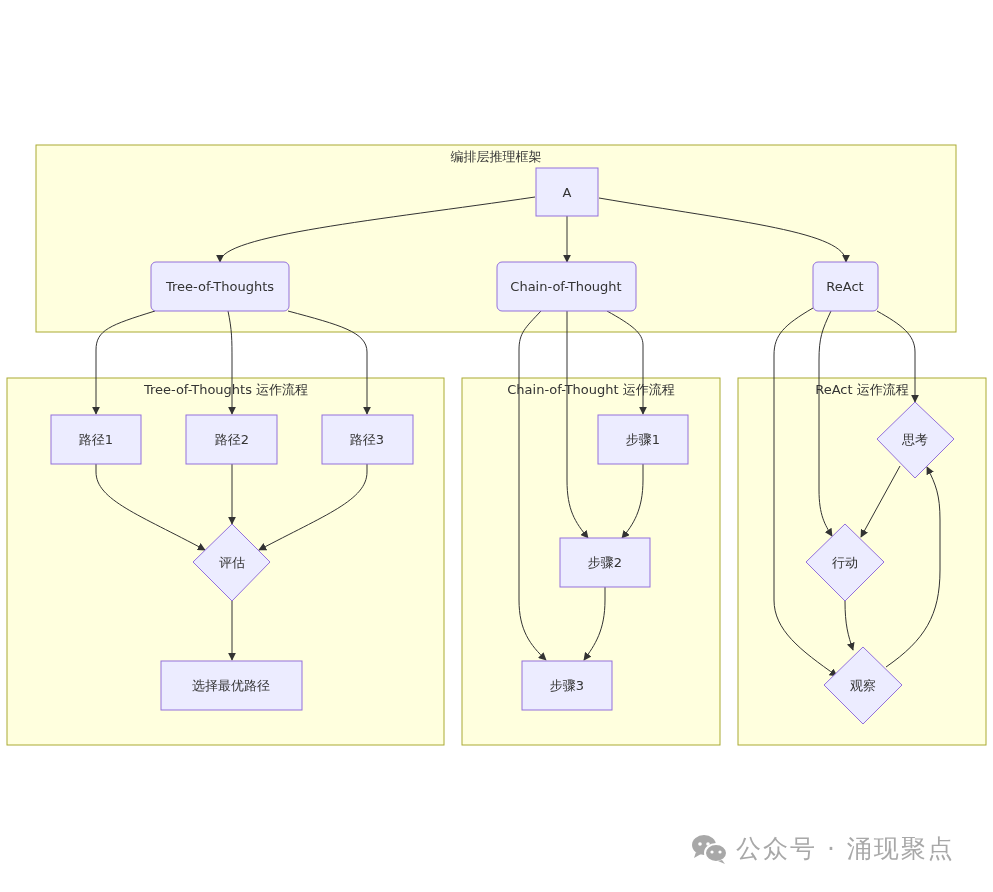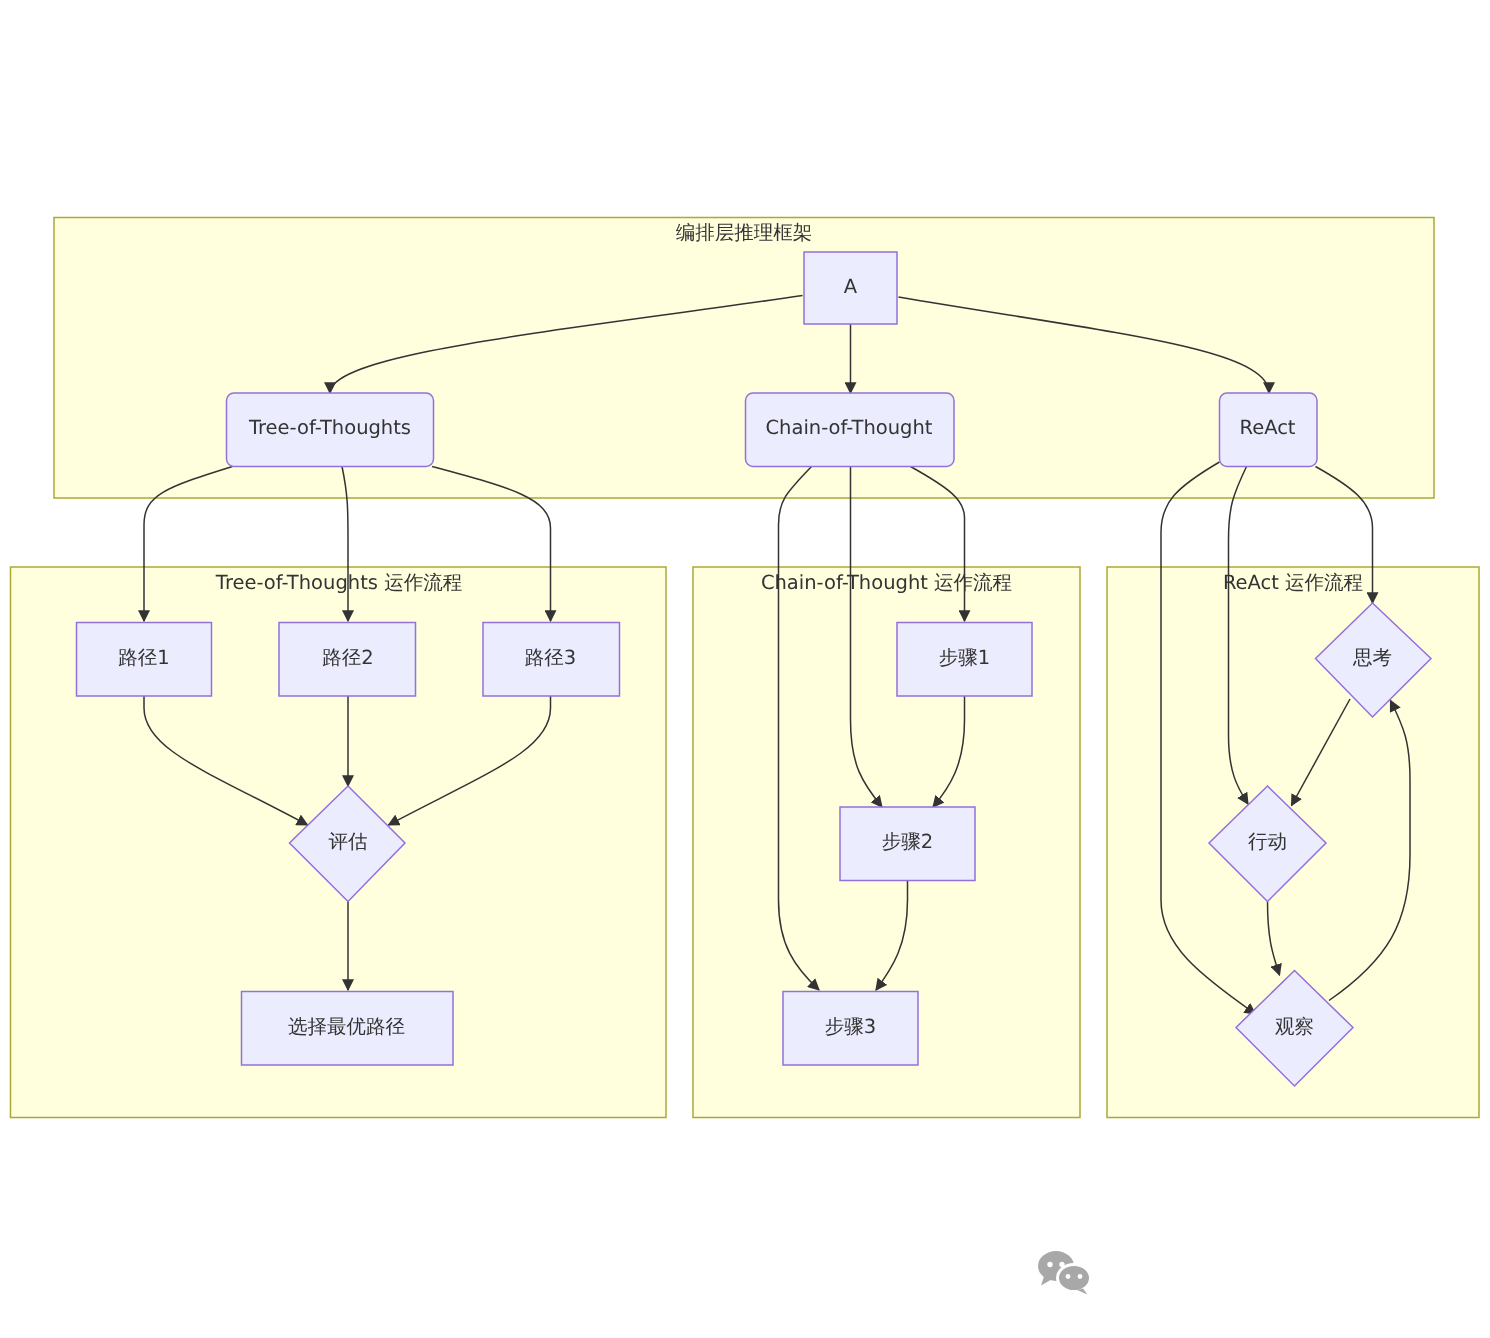--- a/index.html
+++ b/index.html
@@ -137,13 +137,14 @@
   <svg width="40" height="32" viewBox="0 0 40 32">
     <ellipse cx="14" cy="12" rx="12" ry="10" fill="#a8a8a8"></ellipse>
     <path d="M6,19 L4,25 L11,21 z" fill="#a8a8a8"></path>
     <ellipse cx="26" cy="20" rx="11" ry="9" fill="#a8a8a8" stroke="#ffffff" stroke-width="2"></ellipse>
     <path d="M32,27 L35,31 L28,28 z" fill="#a8a8a8"></path>
     <circle cx="10" cy="11" r="1.8" fill="#fff"></circle>
     <circle cx="18" cy="11" r="1.8" fill="#fff"></circle>
     <circle cx="22" cy="19" r="1.6" fill="#fff"></circle>
     <circle cx="30" cy="19" r="1.6" fill="#fff"></circle>
   </svg>
+  <span>公众号 · 涌现聚点</span>
 </div>
 
 </body></html>

